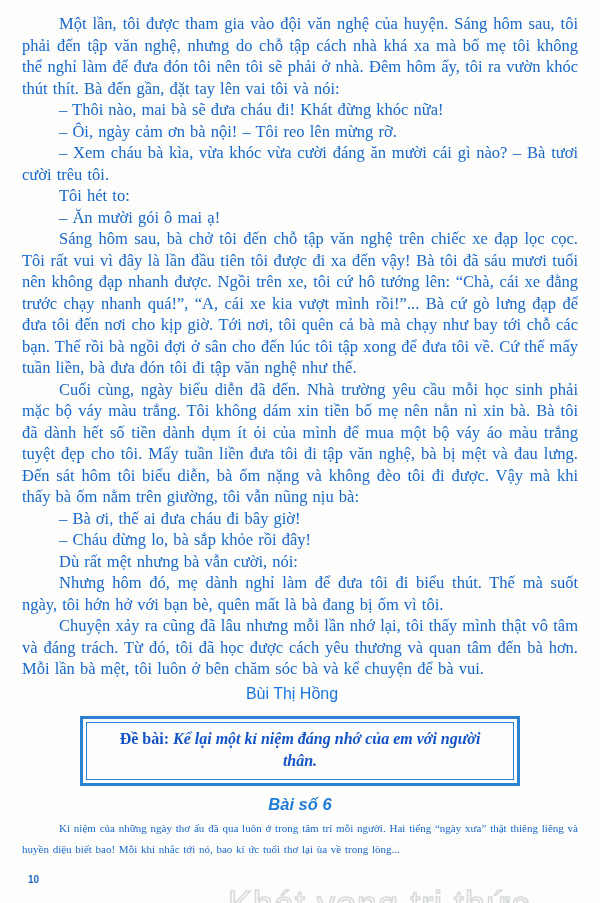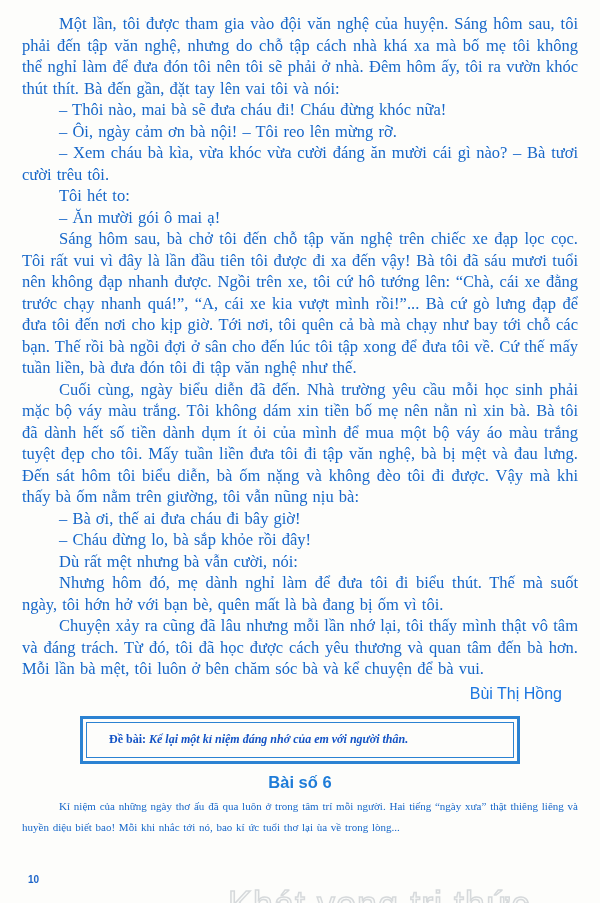--- a/index.html
+++ b/index.html
@@ -17,55 +17,56 @@
   .story p{
     margin:0;
     text-align:justify;
     text-indent:37px;
     font-size:16.5px;
     line-height:21.5px;
     color:#1767c9;
     word-spacing:1px;
   }
   .author{
-    text-align:right;
+    text-align:center;
     padding-right:16px;
     font-family:"Liberation Sans","DejaVu Sans",sans-serif;
     color:#1b76e0;
     font-size:16px;
     line-height:20px;
     margin-top:4px;
   }
   .prompt-box{
     width:440px;
     margin:12px auto 0 auto;
     border:3px solid #2b82d2;
     padding:3px;
     box-sizing:border-box;
     background:#fdfdfb;
   }
   .prompt-inner{
     border:1.5px solid #2b82d2;
     padding:5px 22px 7px 22px;
-    text-align:left;
+    text-align:center;
     font-weight:bold;
-    font-size:12px;
+    font-size:16px;
     line-height:22px;
     color:#1353c5;
   }
   .prompt-label{font-style:normal;}
   .prompt-text{font-style:italic;}
   .section-heading{
     text-align:center;
     font-family:"Liberation Sans","DejaVu Sans",sans-serif;
     font-weight:bold;
     color:#1e7cd8;
     font-size:16.5px;
     line-height:22px;
     margin-top:7px;
+    font-style:italic;
   }
   .intro{
     margin:3px 0 0 0;
     text-align:justify;
     text-indent:37px;
     font-size:11px;
     line-height:21.5px;
     color:#1767c9;
     word-spacing:1px;
   }
@@ -102,21 +103,21 @@
     -webkit-text-stroke:1.5px #cdd1d4;
   }
 </style>
 </head>
 <body>
 
 <div class="page">
 
   <div class="story">
     <p>Một lần, tôi được tham gia vào đội văn nghệ của huyện. Sáng hôm sau, tôi phải đến tập văn nghệ, nhưng do chỗ tập cách nhà khá xa mà bố mẹ tôi không thể nghỉ làm để đưa đón tôi nên tôi sẽ phải ở nhà. Đêm hôm ấy, tôi ra vườn khóc thút thít. Bà đến gần, đặt tay lên vai tôi và nói:</p>
-    <p>– Thôi nào, mai bà sẽ đưa cháu đi! Cháu đừng khóc nữa!</p>
+    <p>– Thôi nào, mai bà sẽ đưa cháu đi! Khát đừng khóc nữa!</p>
     <p>– Ôi, ngày cảm ơn bà nội! – Tôi reo lên mừng rỡ.</p>
     <p>– Xem cháu bà kìa, vừa khóc vừa cười đáng ăn mười cái gì nào? – Bà tươi cười trêu tôi.</p>
     <p>Tôi hét to:</p>
     <p>– Ăn mười gói ô mai ạ!</p>
     <p>Sáng hôm sau, bà chở tôi đến chỗ tập văn nghệ trên chiếc xe đạp lọc cọc. Tôi rất vui vì đây là lần đầu tiên tôi được đi xa đến vậy! Bà tôi đã sáu mươi tuổi nên không đạp nhanh được. Ngồi trên xe, tôi cứ hô tướng lên: “Chà, cái xe đằng trước chạy nhanh quá!”, “A, cái xe kia vượt mình rồi!”... Bà cứ gò lưng đạp để đưa tôi đến nơi cho kịp giờ. Tới nơi, tôi quên cả bà mà chạy như bay tới chỗ các bạn. Thế rồi bà ngồi đợi ở sân cho đến lúc tôi tập xong để đưa tôi về. Cứ thế mấy tuần liền, bà đưa đón tôi đi tập văn nghệ như thế.</p>
     <p>Cuối cùng, ngày biểu diễn đã đến. Nhà trường yêu cầu mỗi học sinh phải mặc bộ váy màu trắng. Tôi không dám xin tiền bố mẹ nên nằn nì xin bà. Bà tôi đã dành hết số tiền dành dụm ít ỏi của mình để mua một bộ váy áo màu trắng tuyệt đẹp cho tôi. Mấy tuần liền đưa tôi đi tập văn nghệ, bà bị mệt và đau lưng. Đến sát hôm tôi biểu diễn, bà ốm nặng và không đèo tôi đi được. Vậy mà khi thấy bà ốm nằm trên giường, tôi vẫn nũng nịu bà:</p>
     <p>– Bà ơi, thế ai đưa cháu đi bây giờ!</p>
     <p>– Cháu đừng lo, bà sắp khỏe rồi đây!</p>
     <p>Dù rất mệt nhưng bà vẫn cười, nói:</p>
     <p>Nhưng hôm đó, mẹ dành nghỉ làm để đưa tôi đi biểu thút. Thế mà suốt ngày, tôi hớn hở với bạn bè, quên mất là bà đang bị ốm vì tôi.</p>

